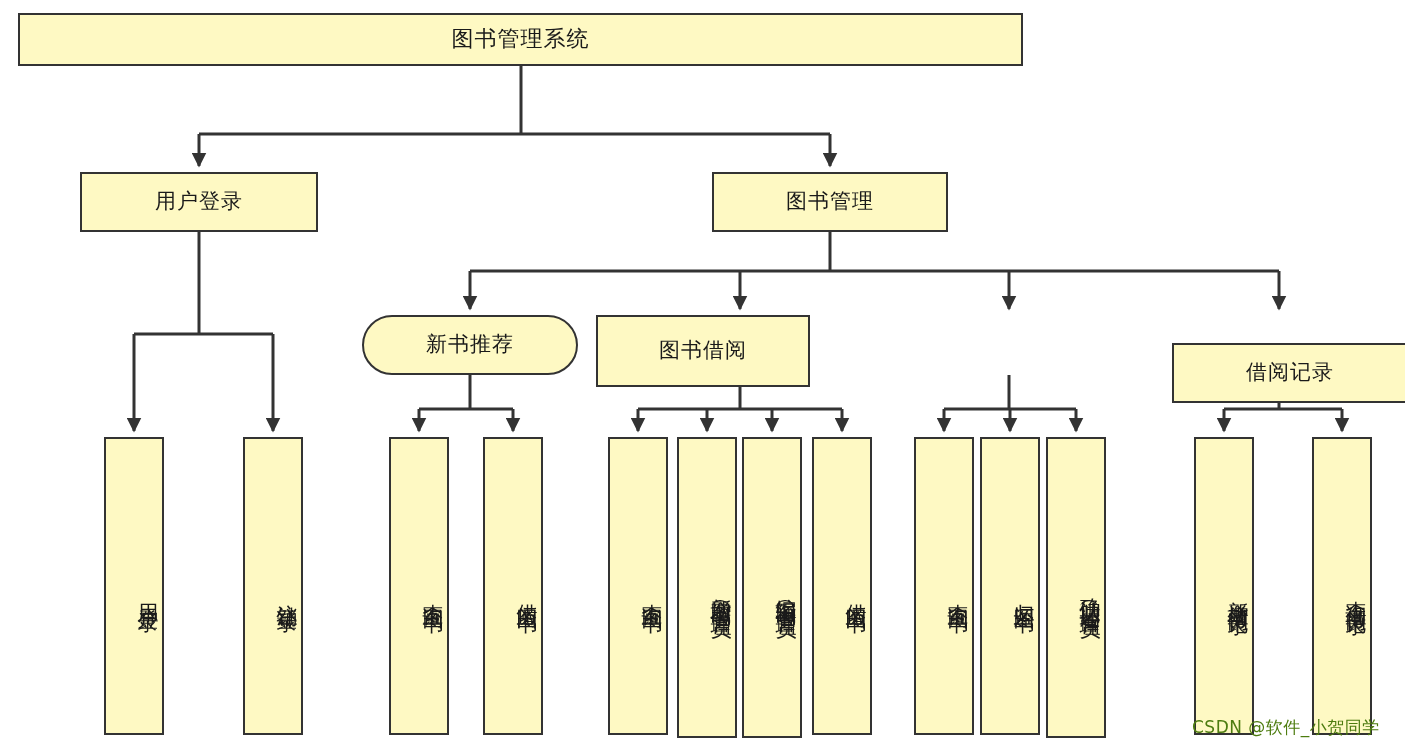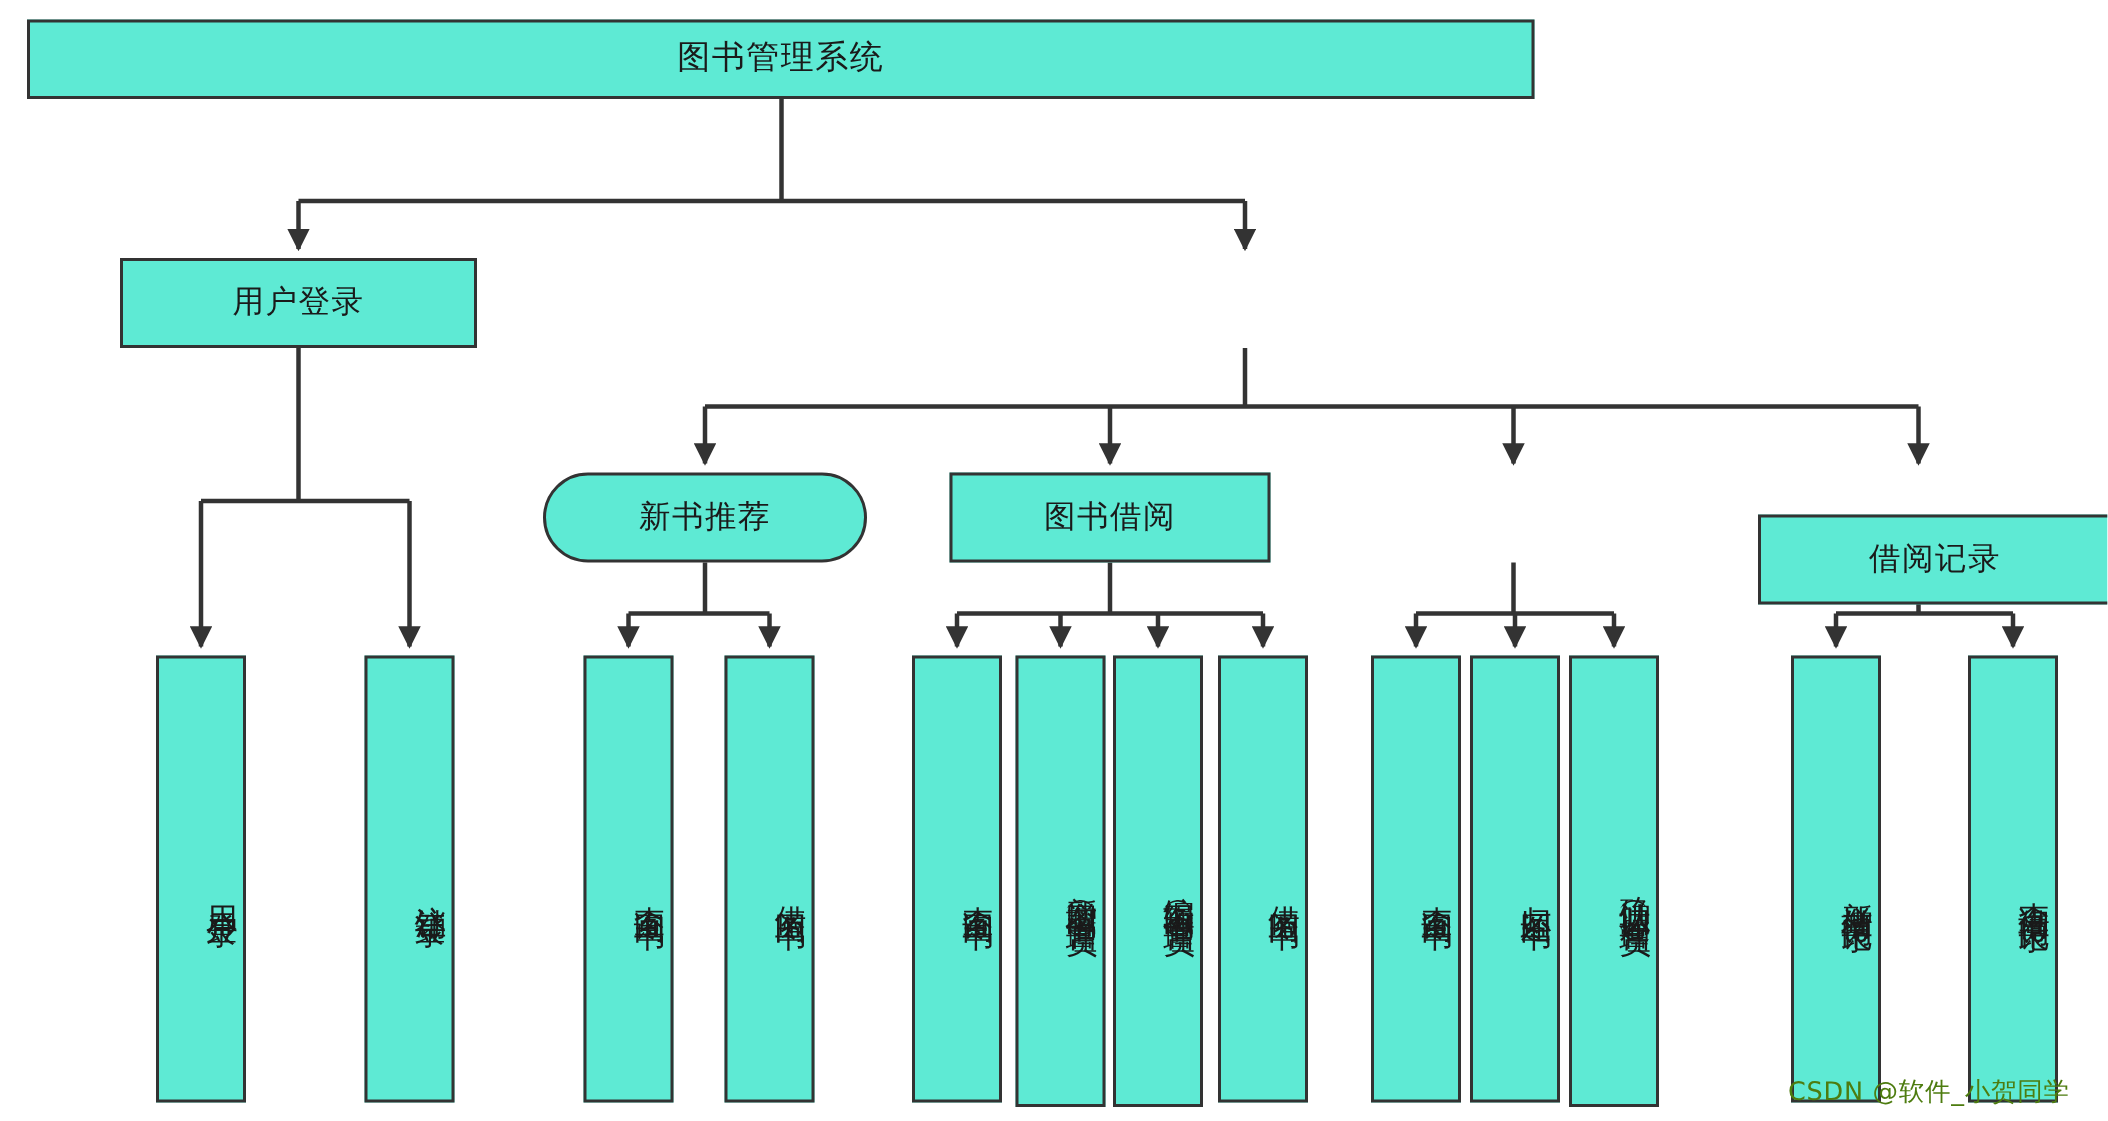--- a/index.html
+++ b/index.html
@@ -22,21 +22,21 @@
     position: absolute;
     left: 0;
     top: 0;
     width: 1405px;
     height: 747px;
     pointer-events: none;
   }
   .node {
     position: absolute;
     box-sizing: border-box;
-    background: #5eead4;
+    background: #fef9c3;
     border: 2px solid #333333;
     display: flex;
     align-items: center;
     justify-content: center;
     color: #1a1a1a;
     z-index: 2;
   }
   .node-h {
     font-size: 21px;
     line-height: 1.1;
@@ -124,23 +124,24 @@
       <path d="M 1279 375 L 1279 409"></path>
       <path d="M 1224 409 L 1342 409"></path>
       <path d="M 1224 409 L 1224 431" marker-end="url(#arrow)"></path>
       <path d="M 1342 409 L 1342 431" marker-end="url(#arrow)"></path>
     </g>
   </svg>
 
   <div class="node node-h node-root" id="n-root" style="left: 18px; top: 13px; width: 1005px; height: 53px;">图书管理系统</div>
 
   <div class="node node-h" id="n-l1-0" style="left: 80px; top: 172px; width: 238px; height: 60px;">用户登录</div>
+  <div class="node node-h" id="n-l1-1" style="left: 712px; top: 172px; width: 236px; height: 60px;">图书管理</div>
 
   <div class="node node-h" id="n-l2-0" style="left: 362px; top: 315px; width: 216px; height: 60px; border-radius: 30px;">新书推荐</div>
-  <div class="node node-h" id="n-l2-1" style="left: 633px; top: 315px; width: 214px; height: 60px;">图书借阅</div>
+  <div class="node node-h" id="n-l2-1" style="left: 596px; top: 315px; width: 214px; height: 72px;">图书借阅</div>
   <div class="node node-h" id="n-l2-3" style="left: 1172px; top: 303px; width: 236px; height: 60px; margin-top: 40px;">借阅记录</div>
 
   <div class="node node-v" id="n-lf-0" style="left: 104px; top: 437px; width: 60px; height: 298px;">用户登录</div>
   <div class="node node-v" id="n-lf-1" style="left: 243px; top: 437px; width: 60px; height: 298px;">注销登录</div>
   <div class="node node-v" id="n-lf-2" style="left: 389px; top: 437px; width: 60px; height: 298px;">查询图书</div>
   <div class="node node-v" id="n-lf-3" style="left: 483px; top: 437px; width: 60px; height: 298px;">借阅图书</div>
   <div class="node node-v" id="n-lf-4" style="left: 608px; top: 437px; width: 60px; height: 298px;">查询图书</div>
   <div class="node node-v" id="n-lf-5" style="left: 677px; top: 437px; width: 60px; height: 301px;">新增图书（管理员）</div>
   <div class="node node-v" id="n-lf-6" style="left: 742px; top: 437px; width: 60px; height: 301px;">编辑图书（管理员）</div>
   <div class="node node-v" id="n-lf-7" style="left: 812px; top: 437px; width: 60px; height: 298px;">借阅图书</div>

